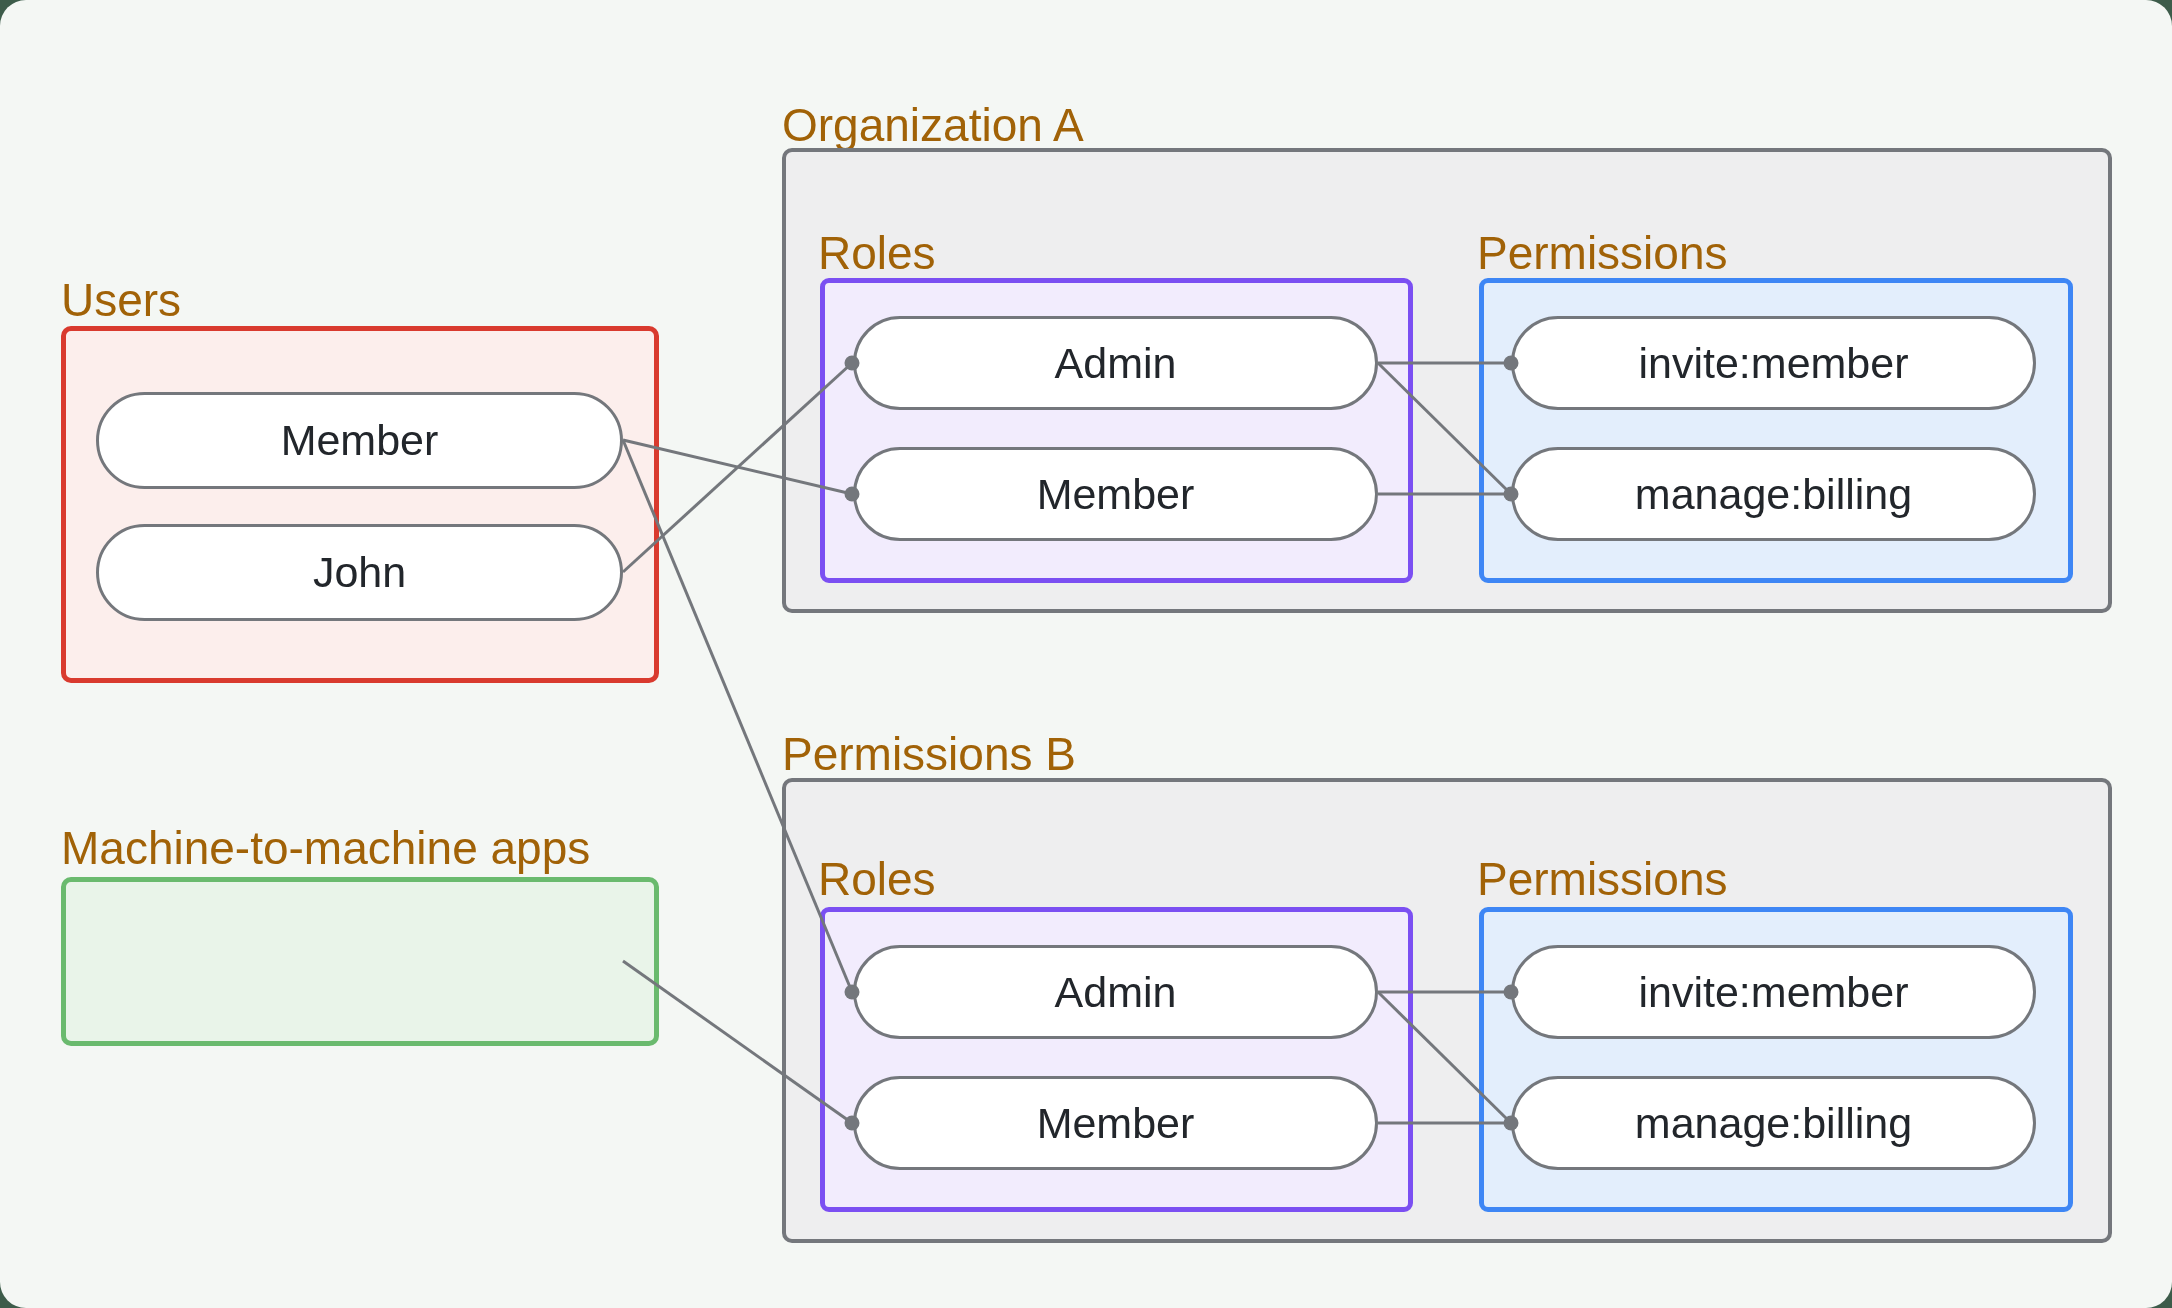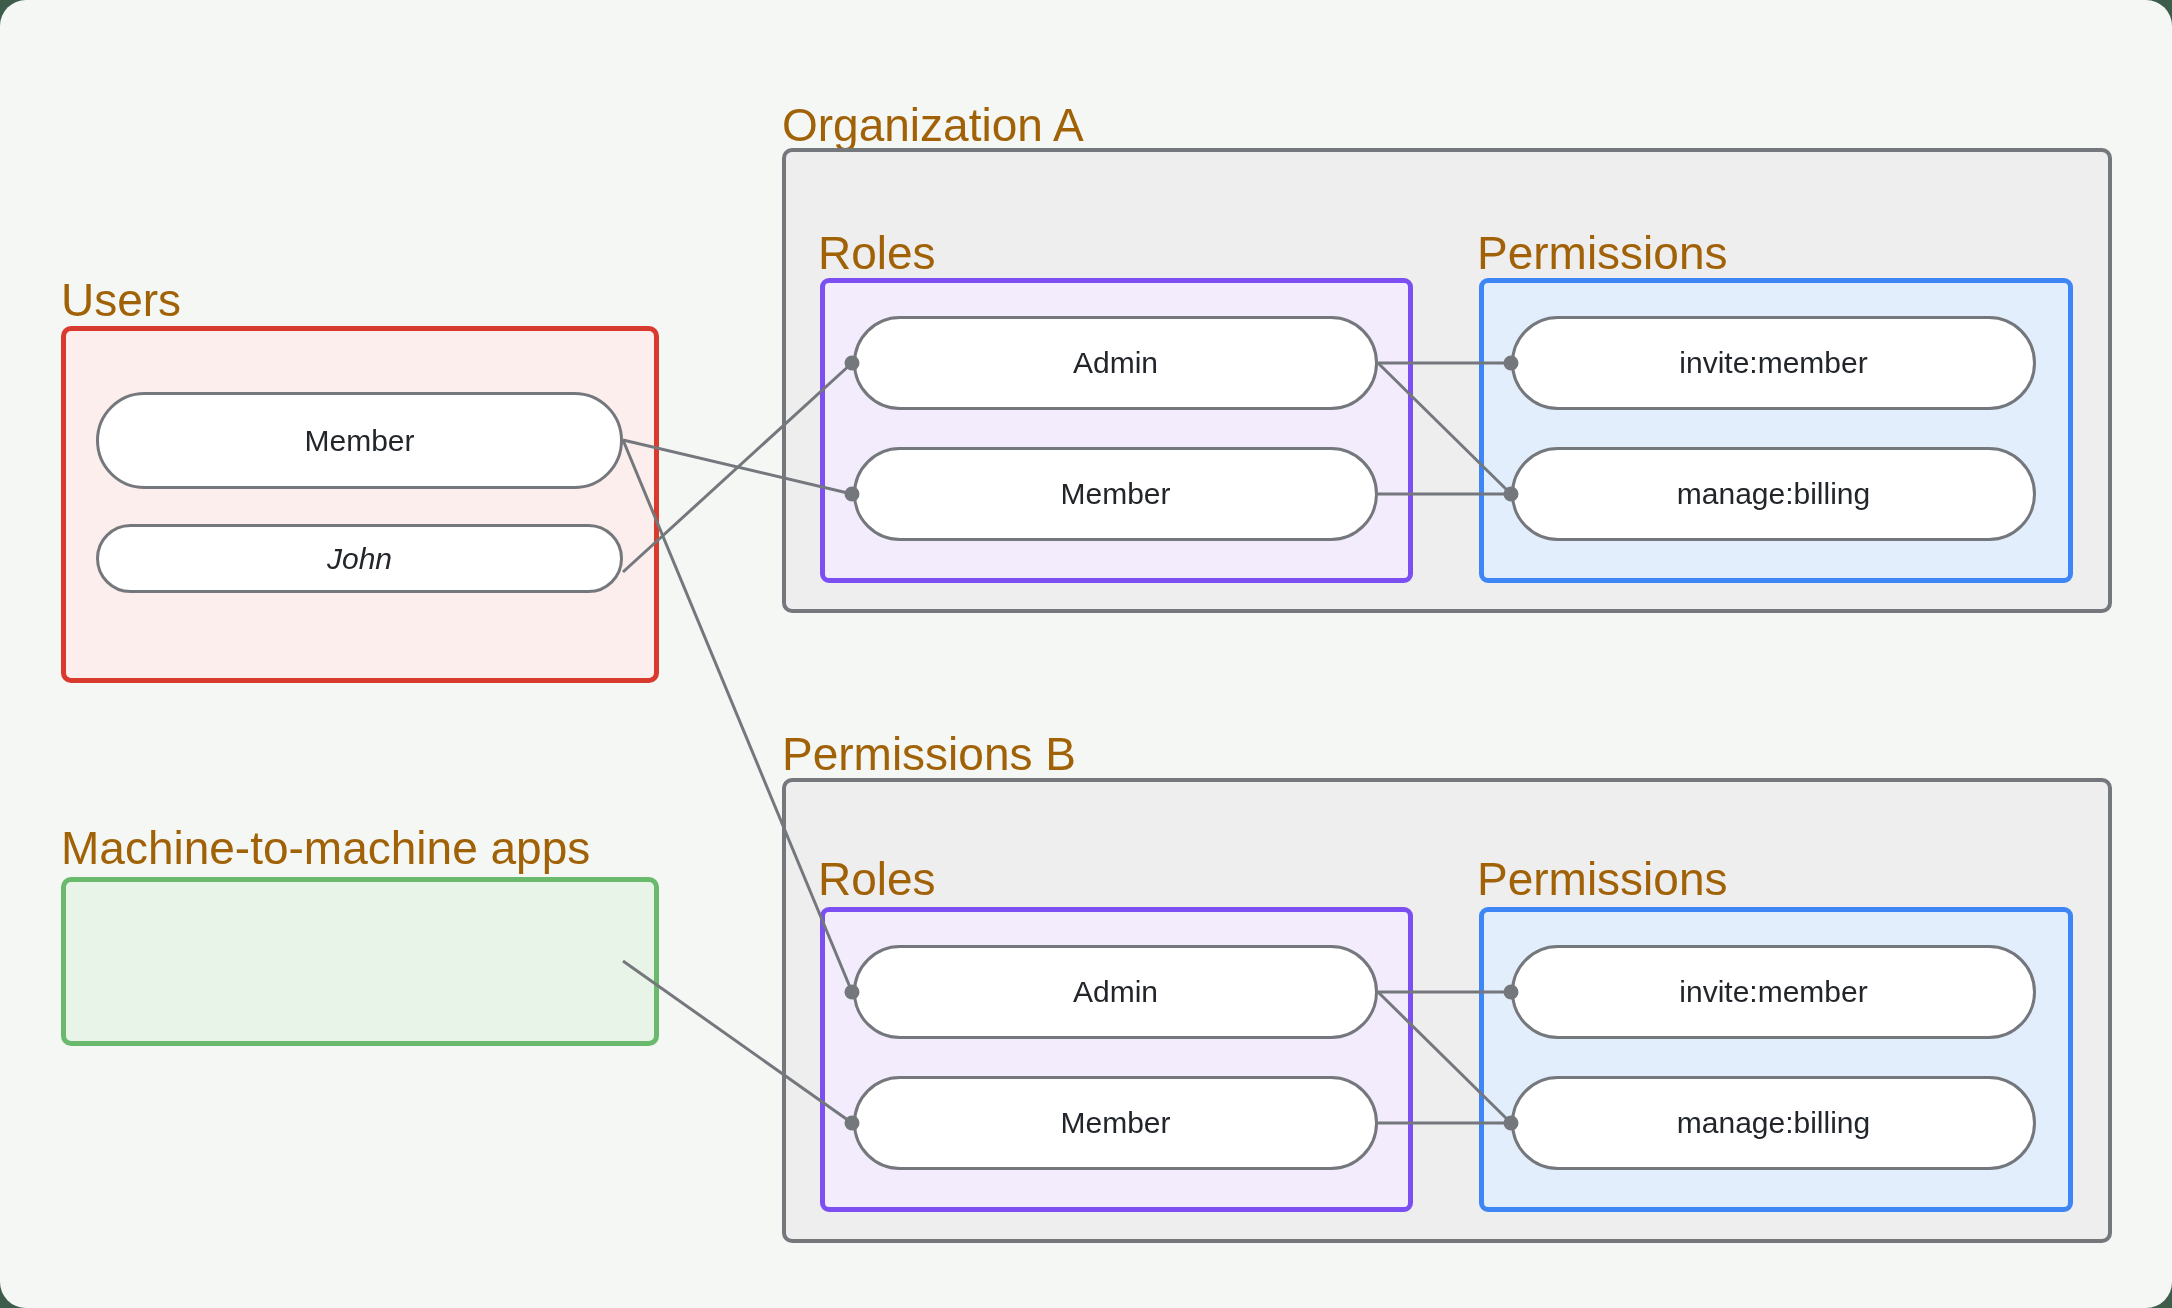--- a/index.html
+++ b/index.html
@@ -29,38 +29,38 @@
   .m2m-box   { border: 5px solid #6aba6e; background: #e9f4e9; }
   .org-box   { border: 4px solid #74777c; background: #eeeeef; border-radius: 10px; }
   .roles-box { border: 5px solid #7b4ff2; background: #f2ecfd; border-radius: 9px; }
   .perms-box { border: 5px solid #3e86f5; background: #e3eefc; border-radius: 9px; }
   .pill {
     position: absolute; box-sizing: border-box;
     background: #ffffff;
     border: 3px solid #74777c;
     border-radius: 999px;
     display: flex; align-items: center; justify-content: center;
-    font-size: 30px; color: #22262b;
+    font-size: 43px; color: #22262b;
     white-space: nowrap;
   }
   .edges { position: absolute; left: 0; top: 0; pointer-events: none; }
   .edges line { stroke: #74777c; stroke-width: 3; }
   .edges circle { fill: #74777c; }
 </style>
 </head>
 <body>
 
 <div class="canvas">
 
   <div class="heading" style="left:61px; top:241px;">Users</div>
   <div class="group-box users-box" style="left:61px; top:326px; width:598px; height:357px;"></div>
   <div class="pill" style="left:96px; top:392px; width:527px; height:97px;">
     <span>Member</span>
   </div>
-  <div class="pill" style="left:96px; top:524px; width:527px; height:69px;font-style:italic;">
+  <div class="pill" style="left:96px; top:524px; width:527px; height:97px;">
     <span>John</span>
   </div>
 
   <div class="heading" style="left:61px; top:789px;">Machine-to-machine apps</div>
   <div class="group-box m2m-box" style="left:61px; top:877px; width:598px; height:169px;"></div>
 
   <div class="heading" style="left:782px; top:66px;">Organization A</div>
   <div class="group-box org-box" style="left:782px; top:148px; width:1330px; height:465px;"></div>
   <div class="heading" style="left:818px; top:194px;">Roles</div>
   <div class="group-box roles-box" style="left:820px; top:278px; width:593px; height:305px;"></div>

